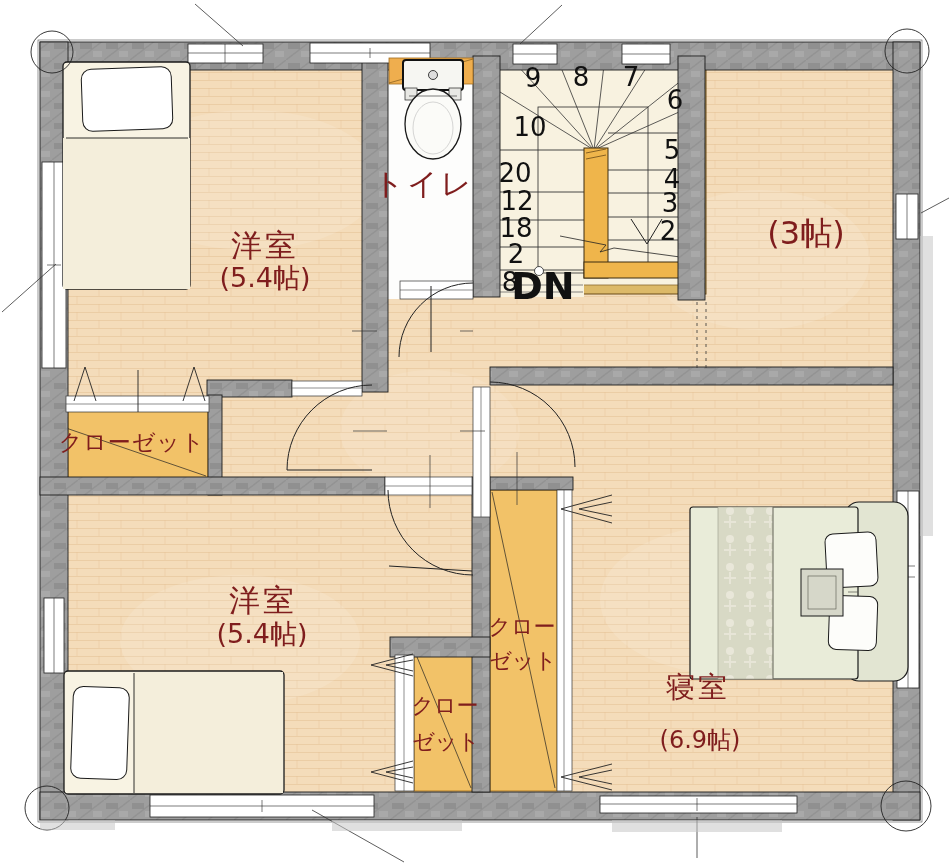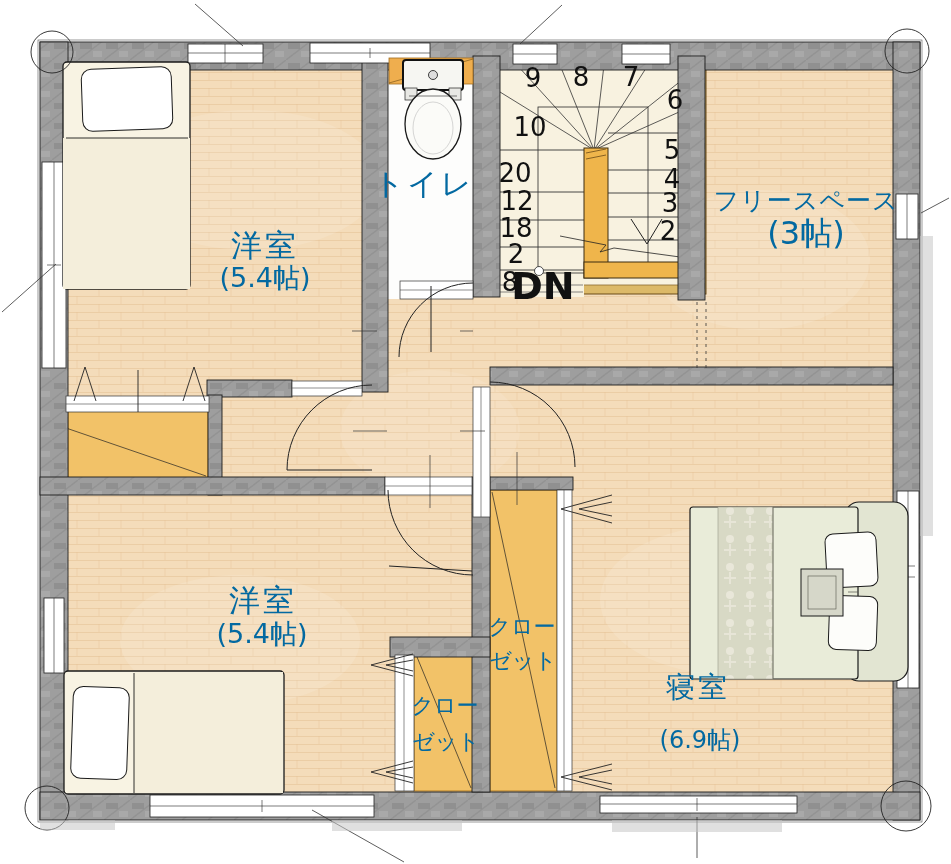--- a/index.html
+++ b/index.html
@@ -1,20 +1,20 @@
 <!DOCTYPE html>
 <html style="--railing-orange: #efb54b; --closet-orange: #f2c268; --counter-orange: #efae4e; --bed-sage: #e9ecd9;"><head>
 <meta charset="utf-8">
 <style>
   html,body{margin:0;padding:0;background:#fff;}
   .plan{position:relative;width:951px;height:864px;background:#fff;overflow:hidden;
         font-family:"DejaVu Sans",sans-serif;}
   .plan svg{position:absolute;left:0;top:0;}
   .lbl{position:absolute;transform:translate(-50%,-50%);white-space:nowrap;
-       color:#0369a1;line-height:1;font-family:"DejaVu Sans",sans-serif;}
+       color:#7f1d1d;line-height:1;font-family:"DejaVu Sans",sans-serif;}
   .num{font-size:26px;font-weight:500;color:#111;}
   .dn{font-size:38px;font-weight:600;}
   .room-name{font-weight:500;}
 </style>
 </head>
 <body>
 
 <div class="plan">
 
 <svg width="951" height="864" viewBox="0 0 951 864">
@@ -189,29 +189,29 @@
     <rect x="612" y="820" width="170" height="12"></rect>
     <rect x="920" y="236" width="13" height="300"></rect>
   </g>
 </svg>
 
   <div class="lbl room-name" style="left:424px;top:184px;font-size:30px;letter-spacing:3px;">トイレ</div>
 
   <div class="lbl room-name" style="left:265px;top:245px;font-size:31px;letter-spacing:3px;">洋室</div>
   <div class="lbl" style="left:265px;top:277px;font-size:27px;">(5.4帖)</div>
 
-  <div class="lbl room-name" style="left:806px;top:200px;font-size:25px;letter-spacing:1px;">フリースペース</div>
   <div class="lbl" style="left:806px;top:233px;font-size:32px;">(3帖)</div>
 
   <div class="lbl room-name" style="left:263px;top:600px;font-size:31px;letter-spacing:3px;">洋室</div>
   <div class="lbl" style="left:262px;top:633px;font-size:27px;">(5.4帖)</div>
 
   <div class="lbl room-name" style="left:698px;top:687px;font-size:29px;letter-spacing:3px;">寝室</div>
   <div class="lbl" style="left:700px;top:740px;font-size:24px;">(6.9帖)</div>
 
+  <div class="lbl" style="left:132px;top:442px;font-size:23px;letter-spacing:1px;">クローゼット</div>
 
   <div class="lbl" style="left:445px;top:706px;font-size:22px;">クロー</div>
   <div class="lbl" style="left:446px;top:742px;font-size:22px;">ゼット</div>
 
   <div class="lbl" style="left:522px;top:627px;font-size:22px;">クロー</div>
   <div class="lbl" style="left:523px;top:661px;font-size:22px;">ゼット</div>
 
   <div class="lbl num" style="left:533px;top:78px;">9</div>
   <div class="lbl num" style="left:581px;top:77px;">8</div>
   <div class="lbl num" style="left:631px;top:77px;">7</div>

